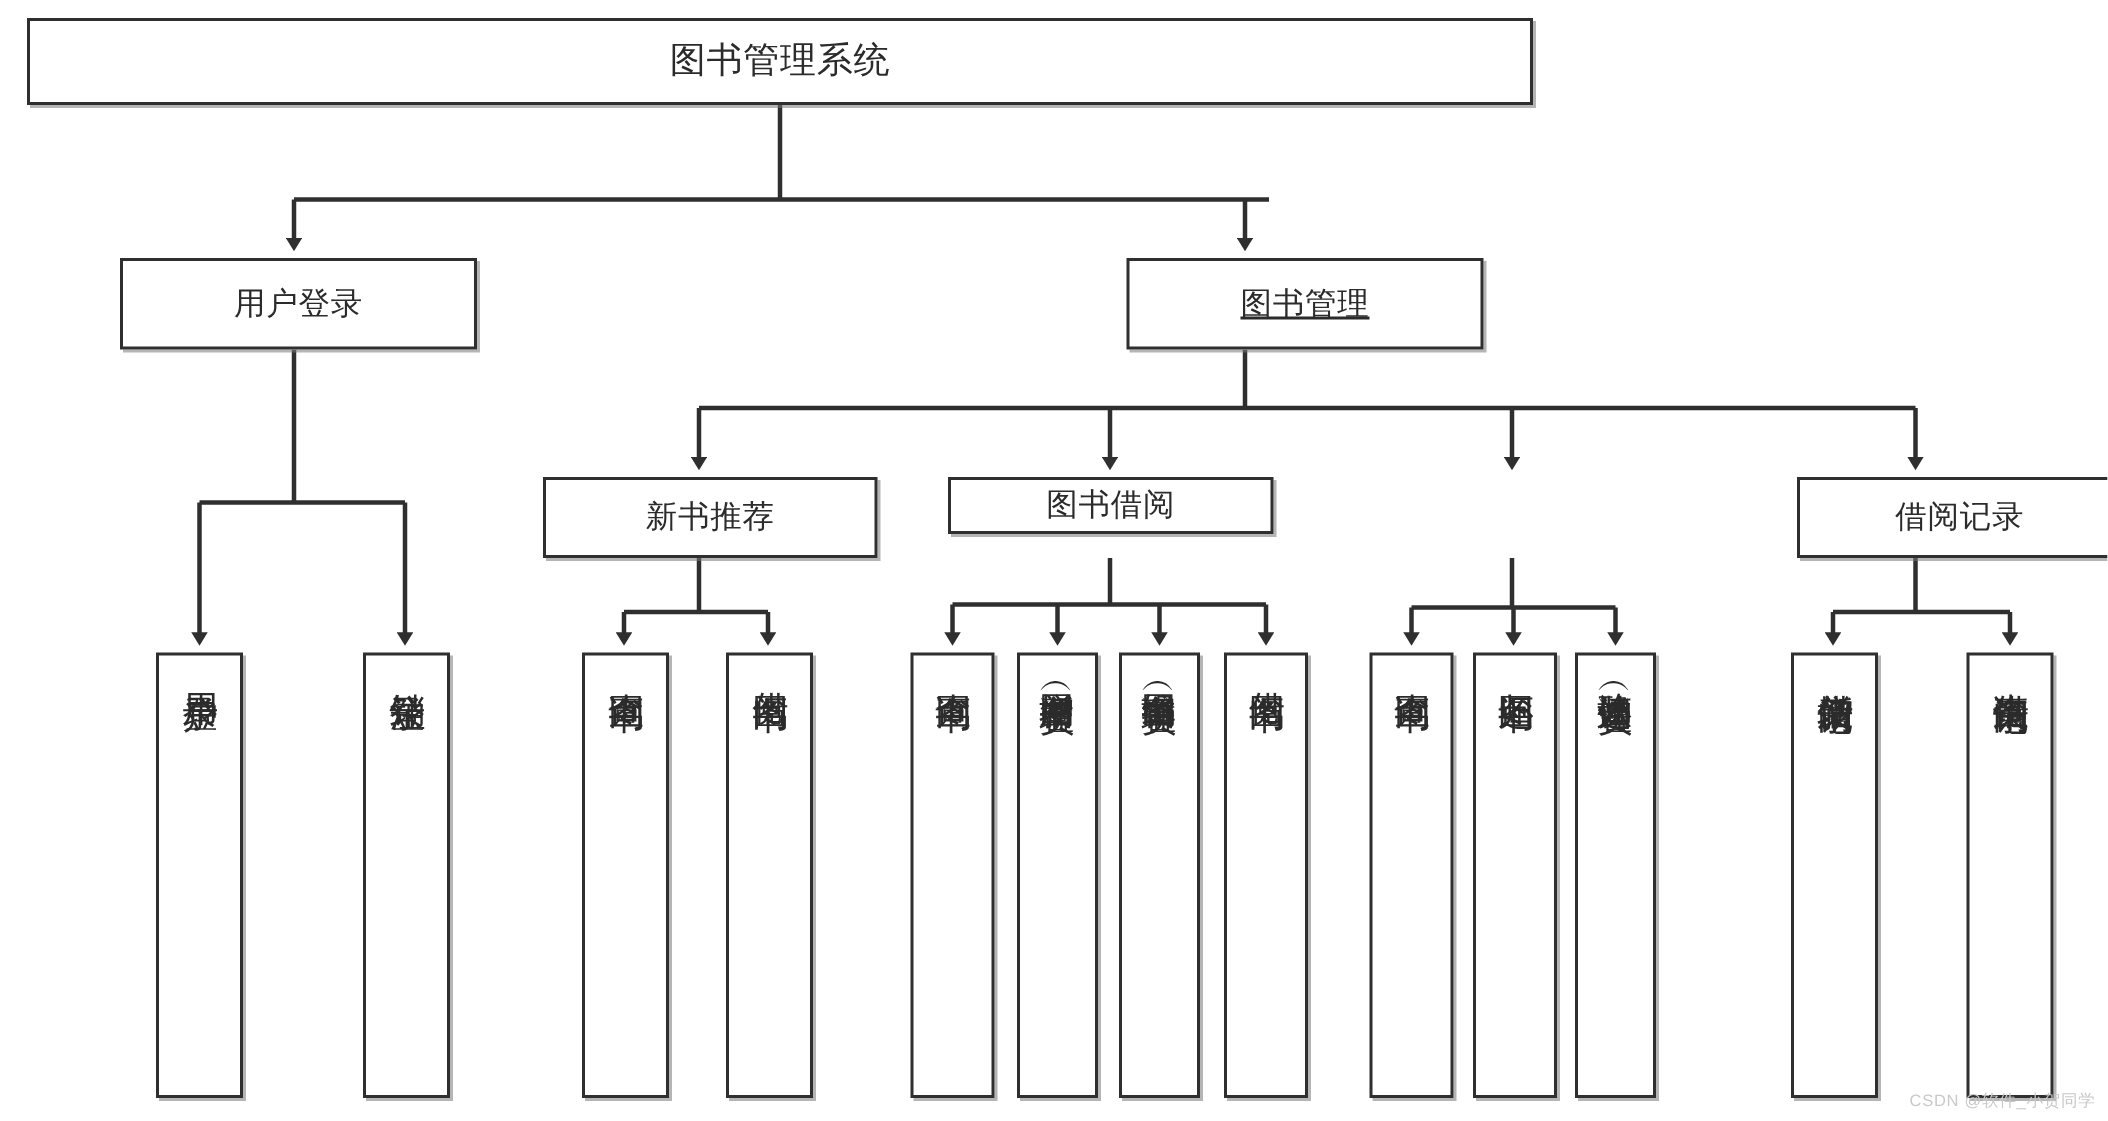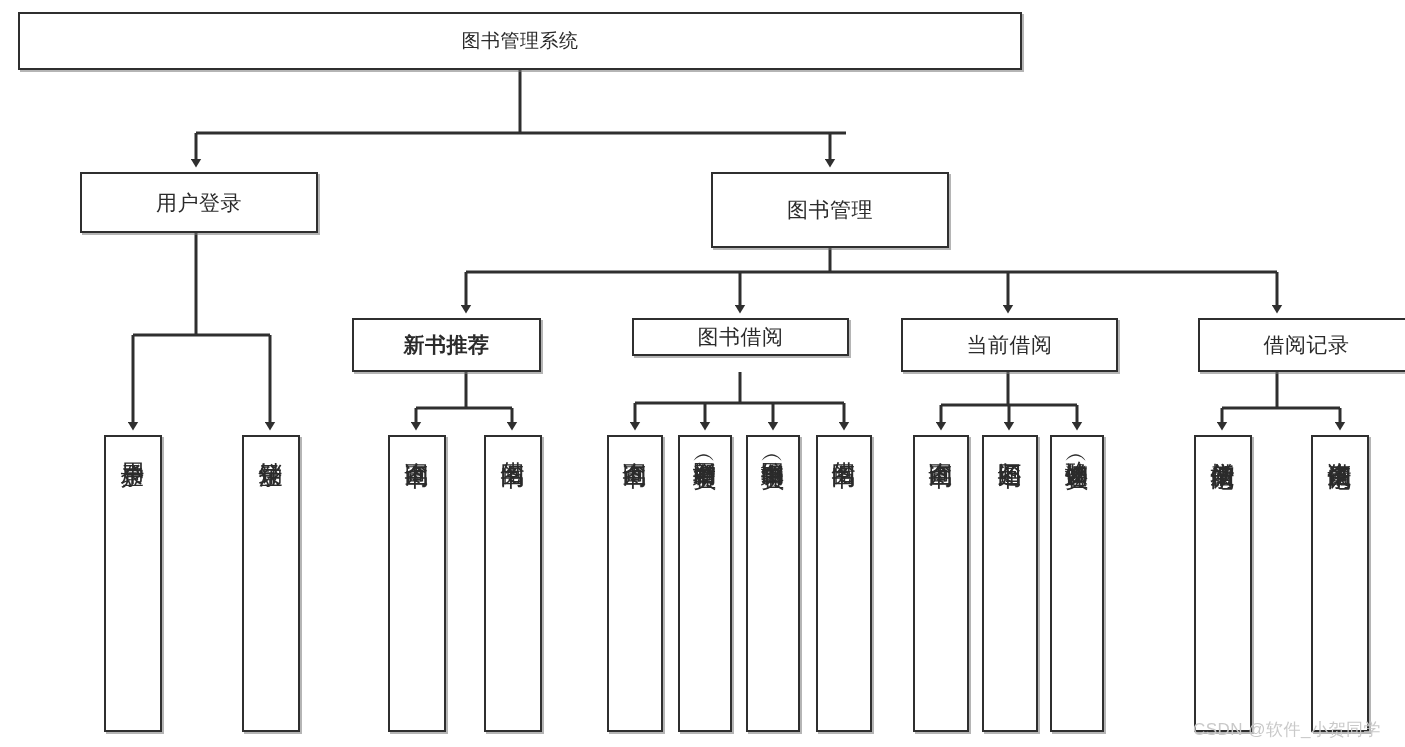--- a/index.html
+++ b/index.html
@@ -40,42 +40,42 @@
     display: block;
     text-align: center;
     line-height: 1.12;
     white-space: nowrap;
   }
   .node.horizontal .node-label {
     font-size: 21px;
     letter-spacing: 0.5px;
   }
   .node.root .node-label {
-    font-size: 19px;
+    font-size: 24px;
   }
   .node.vertical {
     align-items: flex-start;
     justify-content: center;
     padding-top: 6px;
   }
   .node.vertical .node-label {
     writing-mode: vertical-rl;
     text-orientation: upright;
     font-size: 24px;
     line-height: 1.05;
     letter-spacing: 1px;
   }
   .node.vertical.tall-text .node-label {
     font-size: 23px;
   }
   #watermark {
     position: absolute;
-    right: 24px;
+    right: 8px;
     bottom: 6px;
-    font-size: 17px;
+    font-size: 11px;
     color: #c9c9c9;
     letter-spacing: 0.5px;
     z-index: 3;
     white-space: nowrap;
   }
 </style>
 </head>
 <body>
 
 <div id="diagram-root">
@@ -130,33 +130,30 @@
     </g>
   </svg>
 
   <div class="node root horizontal" style="left:18px; top:12px; width:1004px; height:58px;">
     <span class="node-label">图书管理系统</span>
   </div>
 
   <div class="node horizontal" style="left:80px; top:172px; width:238px; height:61px;">
     <span class="node-label">用户登录</span>
   </div>
-  <div class="node horizontal" style="left:711px; top:172px; width:238px; height:76px;">
+  <div class="node horizontal" style="left:751px; top:172px; width:238px; height:61px;text-decoration:underline;">
     <span class="node-label">图书管理</span>
   </div>
 
-  <div class="node horizontal" style="left:352px; top:318px; width:189px; height:54px;font-weight:bold;">
+  <div class="node horizontal" style="left:362px; top:318px; width:223px; height:54px;">
     <span class="node-label">新书推荐</span>
   </div>
   <div class="node horizontal" style="left:632px; top:318px; width:217px; height:38px;">
     <span class="node-label">图书借阅</span>
   </div>
-  <div class="node horizontal" style="left:901px; top:318px; width:217px; height:54px;">
-    <span class="node-label">当前借阅</span>
-  </div>
   <div class="node horizontal" style="left:1170px; top:318px; width:217px; height:54px;margin-left:28px;">
     <span class="node-label">借阅记录</span>
   </div>
 
   <div class="node vertical" style="left:104px; top:435px; width:58px; height:297px;">
     <span class="node-label">用户登录</span>
   </div>
   <div class="node vertical" style="left:242px; top:435px; width:58px; height:297px;">
     <span class="node-label">注销登录</span>
   </div>

